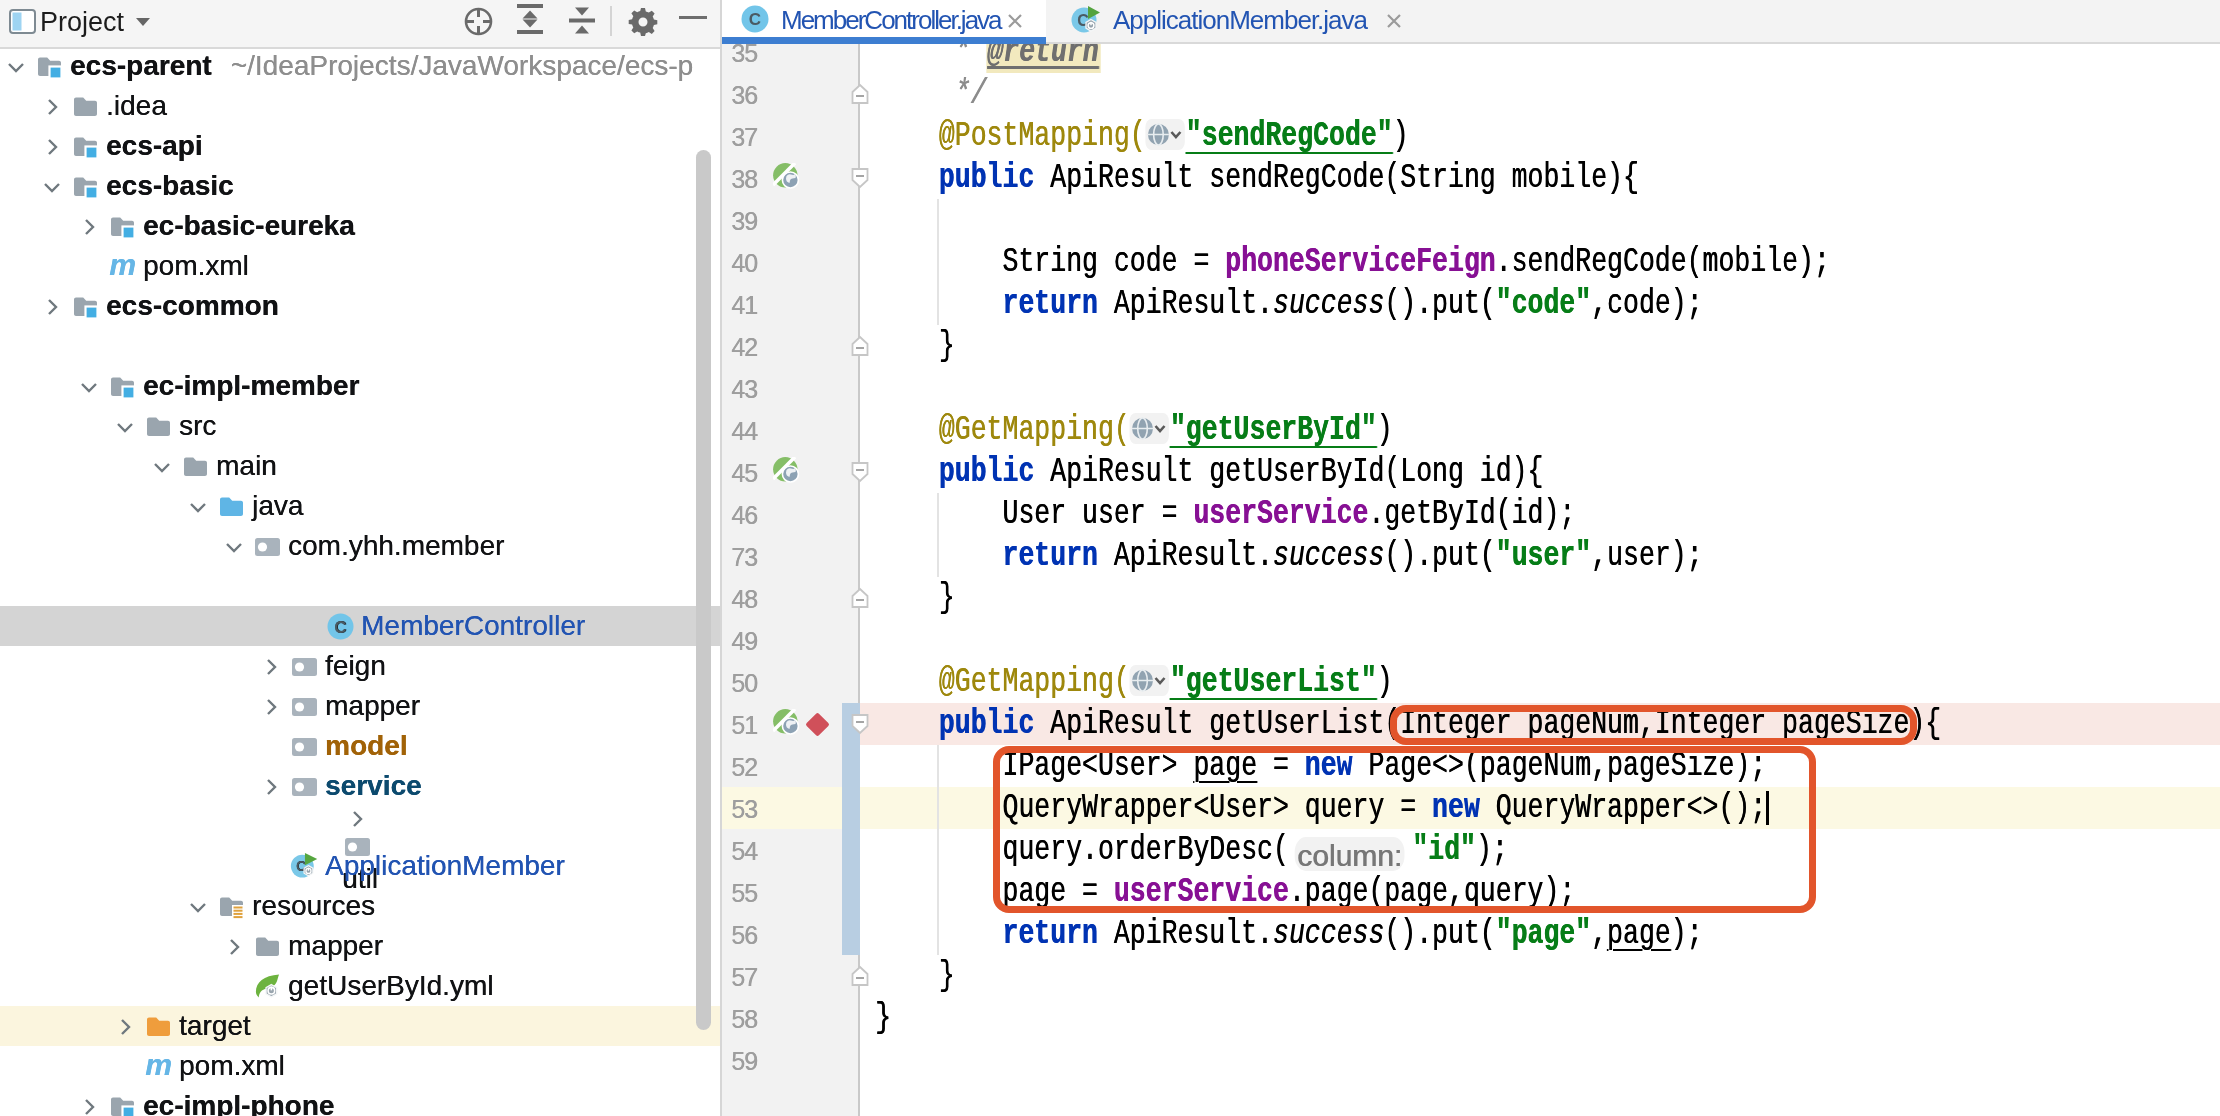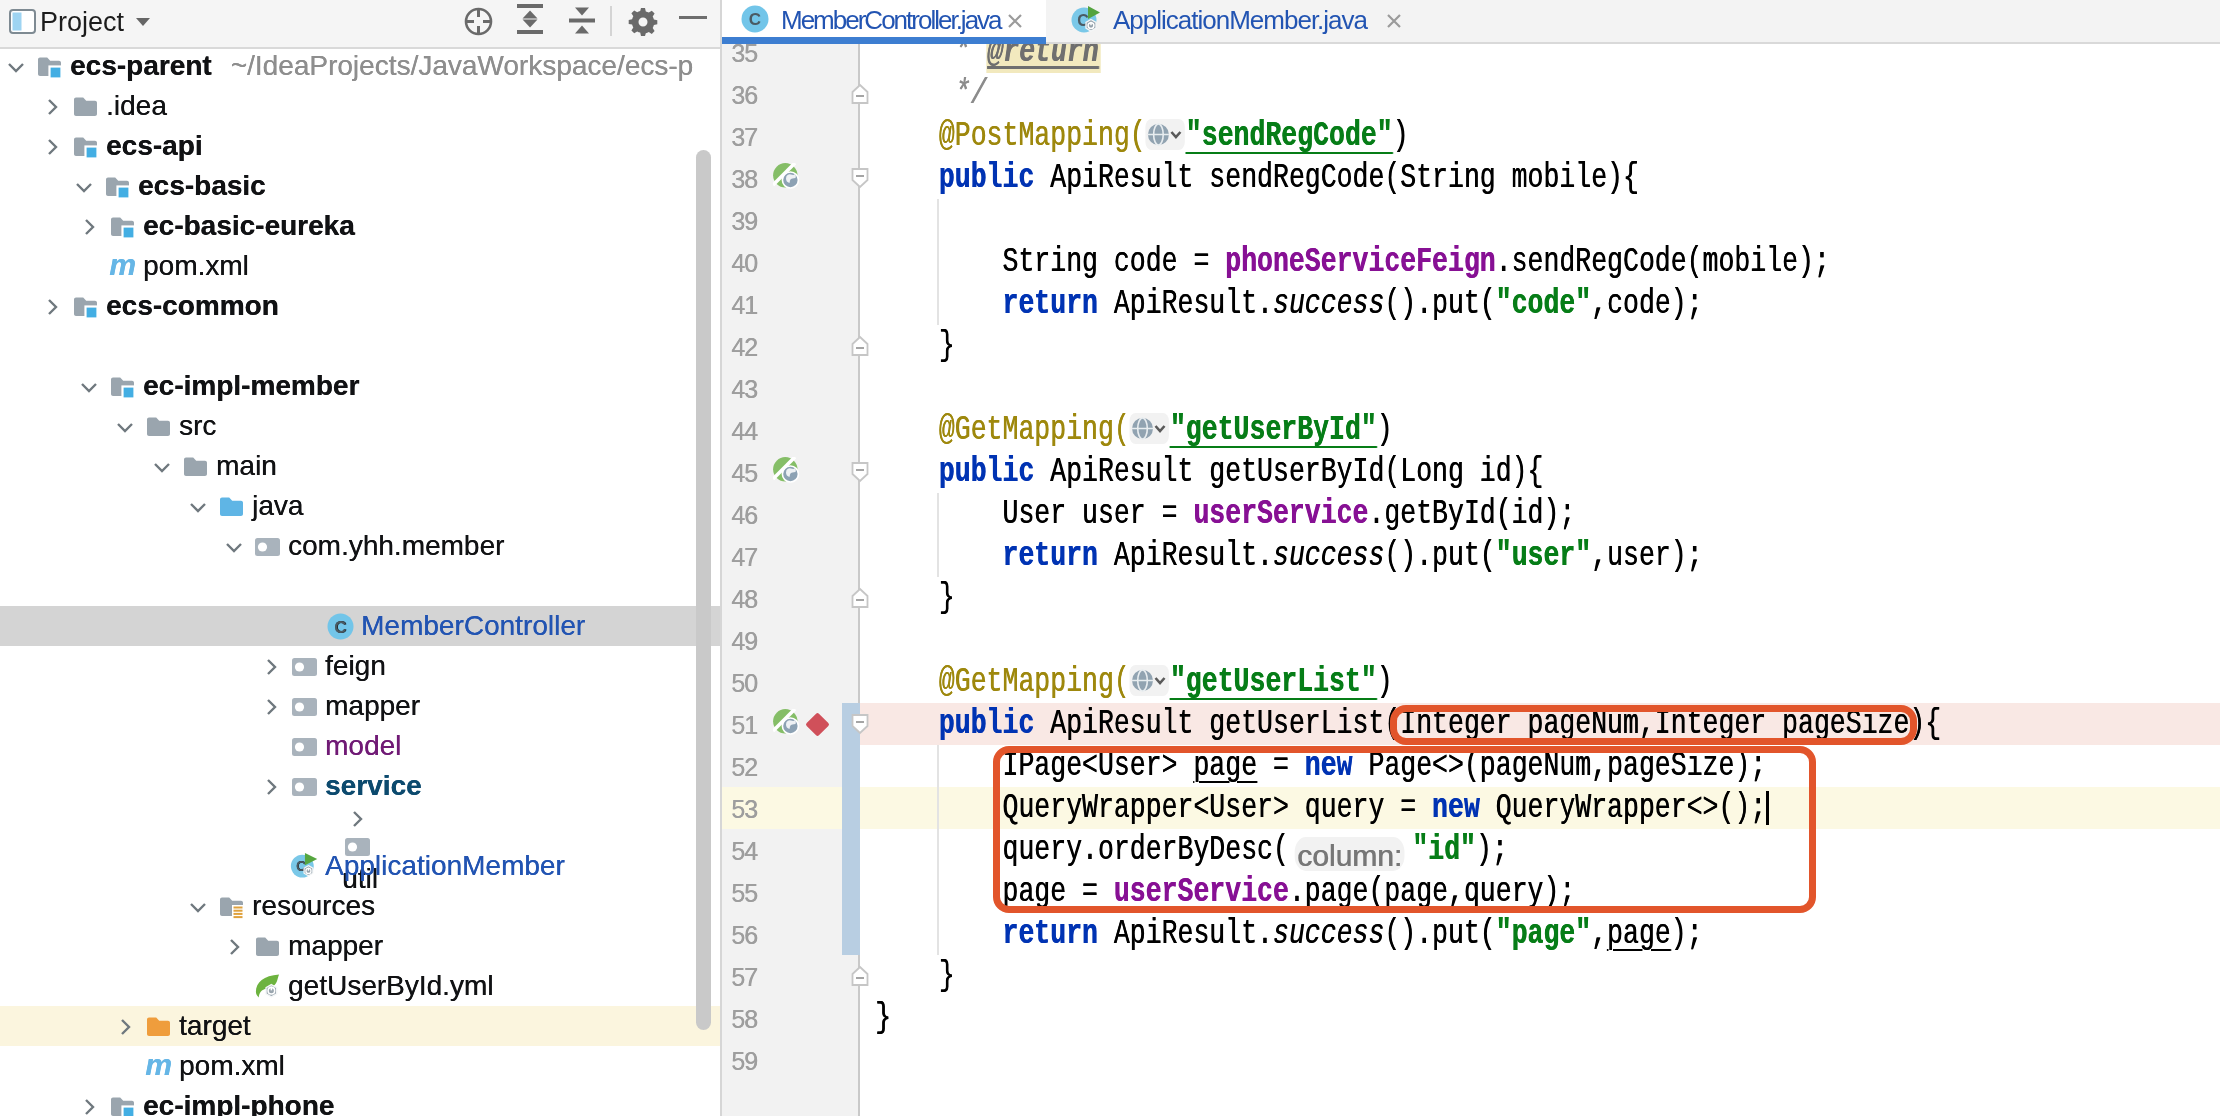--- a/index.html
+++ b/index.html
@@ -97,21 +97,21 @@
           <polyline points="9,5 16,12 9,19" fill="none" stroke="#6F787E" stroke-width="2.4"></polyline>
         </svg></div>
       <div class="ticon">
         <svg width="29" height="29" viewBox="0 0 29 29" style="">
           <path d="M3 7.5 C3 6.4 3.9 5.5 5 5.5 h7.2 l3 3.2 H24 c1.1 0 2 .9 2 2 V22 c0 1.1-.9 2-2 2 H5 c-1.1 0-2-.9-2-2 Z" fill="#9AA5AE"></path>
           <rect x="14.5" y="14.5" width="12" height="12" fill="#43AEE3" stroke="#fff" stroke-width="2.2"></rect>
         </svg>
       </div>
       <div class="tlabel" style="font-weight:bold;color:#111214">ecs-api</div>
     </div>
-<div class="trow" style="top:166px;padding-left:32px;">
+<div class="trow" style="top:166px;">
       <div style="width:40px;flex:none"></div>
       <div class="chev"><svg width="24" height="24" viewBox="0 0 24 24" style="">
           <polyline points="5,9 12,16 19,9" fill="none" stroke="#6F787E" stroke-width="2.4"></polyline>
         </svg></div>
       <div class="ticon">
         <svg width="29" height="29" viewBox="0 0 29 29" style="">
           <path d="M3 7.5 C3 6.4 3.9 5.5 5 5.5 h7.2 l3 3.2 H24 c1.1 0 2 .9 2 2 V22 c0 1.1-.9 2-2 2 H5 c-1.1 0-2-.9-2-2 Z" fill="#9AA5AE"></path>
           <rect x="14.5" y="14.5" width="12" height="12" fill="#43AEE3" stroke="#fff" stroke-width="2.2"></rect>
         </svg>
       </div>
@@ -252,21 +252,21 @@
     </div>
 <div class="trow" style="top:726px;">
       <div style="width:259px;flex:none"></div>
       <div class="chev"></div>
       <div class="ticon">
         <svg width="29" height="29" viewBox="0 0 29 29" style="">
           <rect x="2" y="6" width="25" height="18" rx="2.5" fill="#A9B3BC"></rect>
           <circle cx="9.5" cy="15" r="4.6" fill="#fff"></circle>
         </svg>
       </div>
-      <div class="tlabel" style="font-weight:normal;color:#701a75">model</div>
+      <div class="tlabel" style="font-weight:bold;color:#a16207">model</div>
     </div>
 <div class="trow" style="top:766px;">
       <div style="width:259px;flex:none"></div>
       <div class="chev"><svg width="24" height="24" viewBox="0 0 24 24" style="">
           <polyline points="9,5 16,12 9,19" fill="none" stroke="#6F787E" stroke-width="2.4"></polyline>
         </svg></div>
       <div class="ticon">
         <svg width="29" height="29" viewBox="0 0 29 29" style="">
           <rect x="2" y="6" width="25" height="18" rx="2.5" fill="#A9B3BC"></rect>
           <circle cx="9.5" cy="15" r="4.6" fill="#fff"></circle>
@@ -391,21 +391,21 @@
       <div class="cl">37</div>
       <div class="cl">38</div>
       <div class="cl">39</div>
       <div class="cl">40</div>
       <div class="cl">41</div>
       <div class="cl">42</div>
       <div class="cl">43</div>
       <div class="cl">44</div>
       <div class="cl">45</div>
       <div class="cl">46</div>
-      <div class="cl">47</div>
+      <div class="cl">73</div>
       <div class="cl">48</div>
       <div class="cl">49</div>
       <div class="cl">50</div>
       <div class="cl">51</div>
       <div class="cl">52</div>
       <div class="cl">53</div>
       <div class="cl">54</div>
       <div class="cl">55</div>
       <div class="cl">56</div>
       <div class="cl">57</div>

